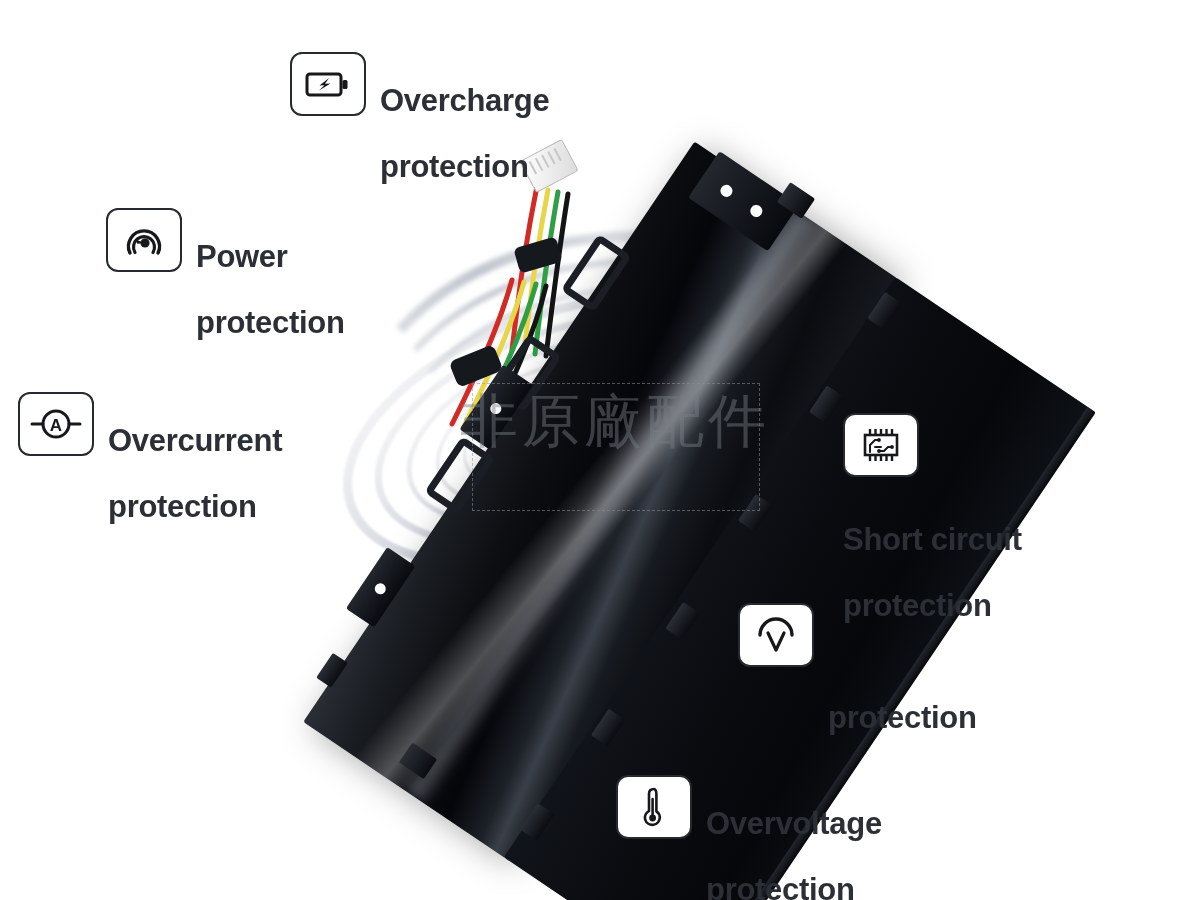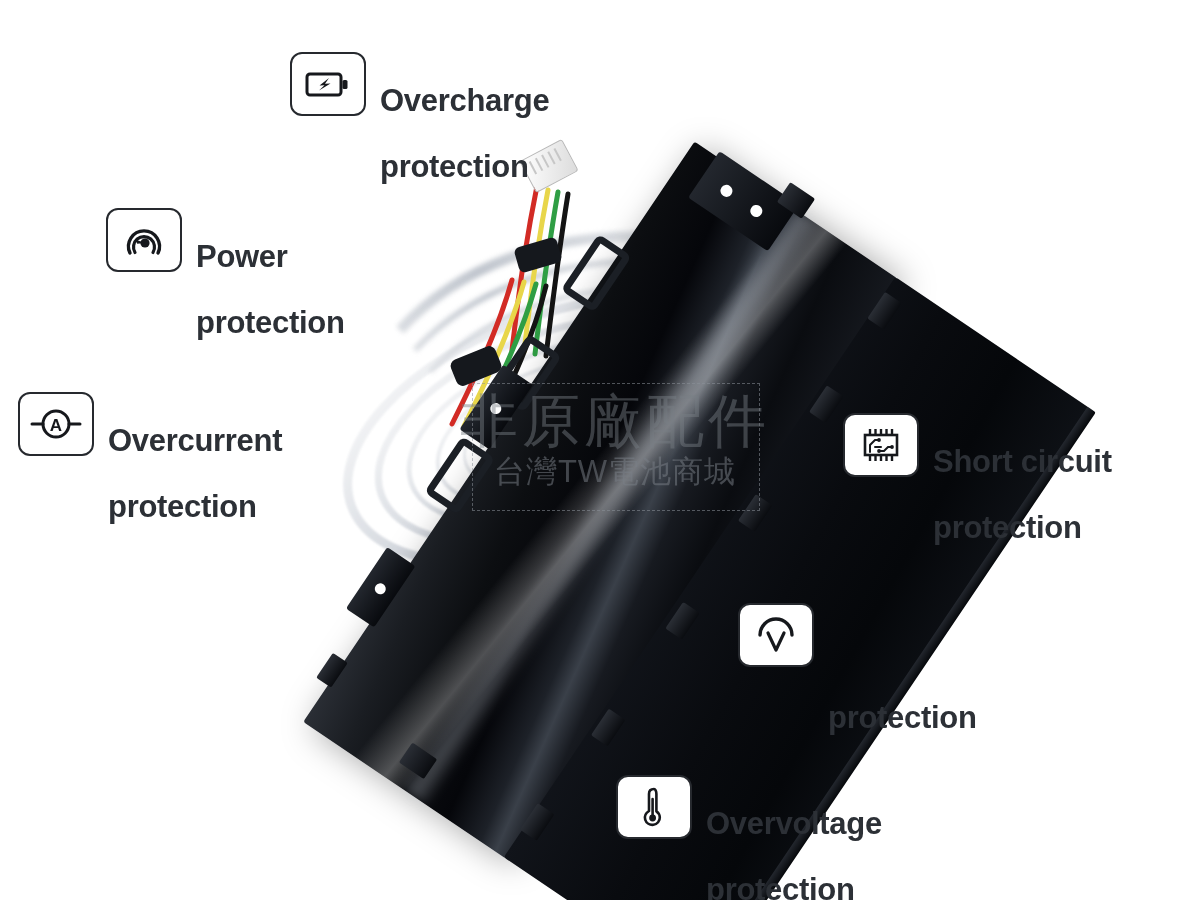--- a/index.html
+++ b/index.html
@@ -203,21 +203,21 @@
     line-height: 1.06;
     color: #2c3036;
     letter-spacing: -0.3px;
     white-space: pre-line;
   }
 
   
   #f-overcharge   { left: 290px; top: 52px; }
   #f-power        { left: 106px; top: 208px; }
   #f-overcurrent  { left: 18px;  top: 392px; }
-  #f-shortcircuit { left: 843px; top: 413px; }
+  #f-shortcircuit { left: 843px; top: 413px; flex-direction: column; }
   #f-overvoltage  { left: 738px; top: 603px; }
   #f-temperature  { left: 616px; top: 775px; }
 </style>
 </head>
 <body>
 
 <div id="stage">
 
   <svg class="ripple-layer" viewBox="0 0 1200 900" xmlns="http://www.w3.org/2000/svg">
     <defs>
@@ -314,21 +314,20 @@
         <div class="tab" style="left:-330px; top:-20px; width:24px; height:30px;"></div>
         <div class="tab" style="left:346px;  top:-20px; width:24px; height:30px;"></div>
 
       </div>
     </div>
 
     <div class="wm-box"></div>
 
     <div class="watermark">
       <div class="wm-line1">非原廠配件</div>
-      <div class="wm-line2">台灣TW電池商城</div>
     </div>
   </div>
 
   <div class="feature" id="f-overcharge">
     <div class="icon-box">
       <svg width="46" height="30" viewBox="0 0 46 30">
         <rect x="2" y="5" width="34" height="21" rx="3" fill="none" stroke="#16181c" stroke-width="3"></rect>
         <rect x="37.5" y="11" width="5" height="9" rx="1.6" fill="#16181c"></rect>
         <path d="M24 9 L14.5 16.5 L19.5 16.2 L14 21.5 L25.5 14.5 L20 14.8 Z" fill="#16181c"></path>
       </svg>

